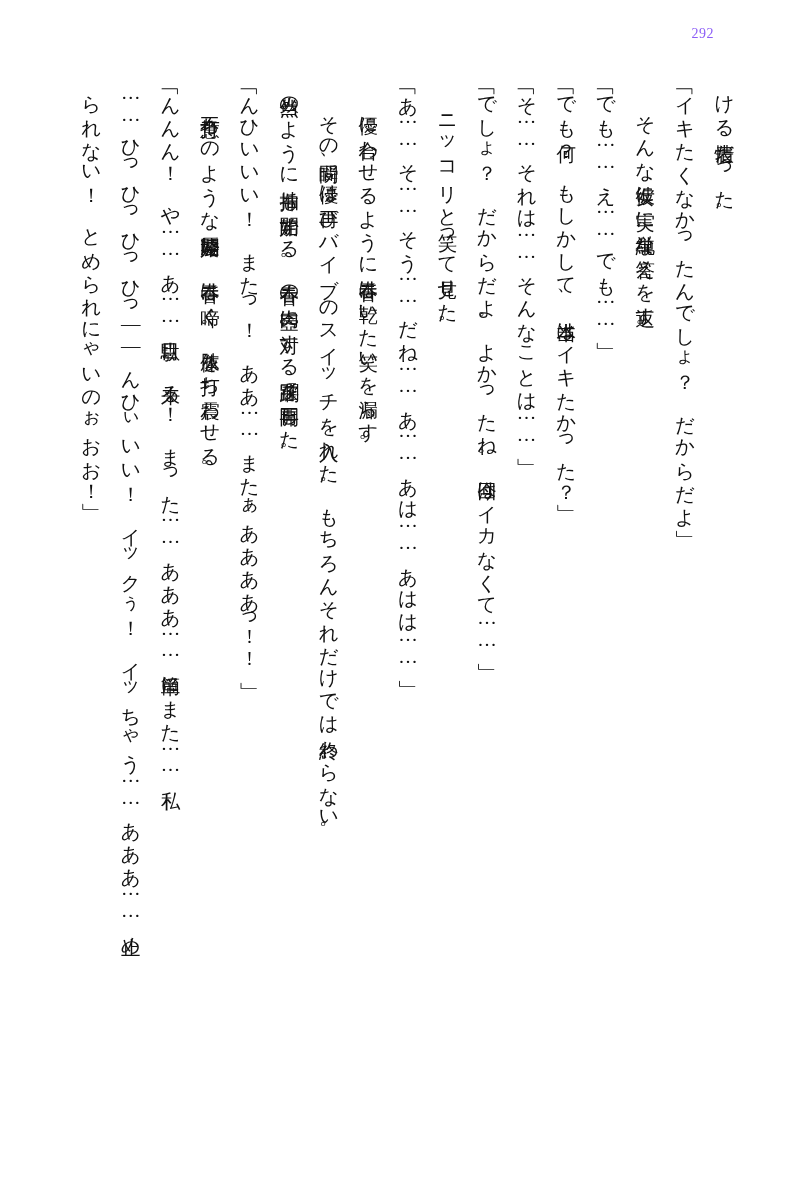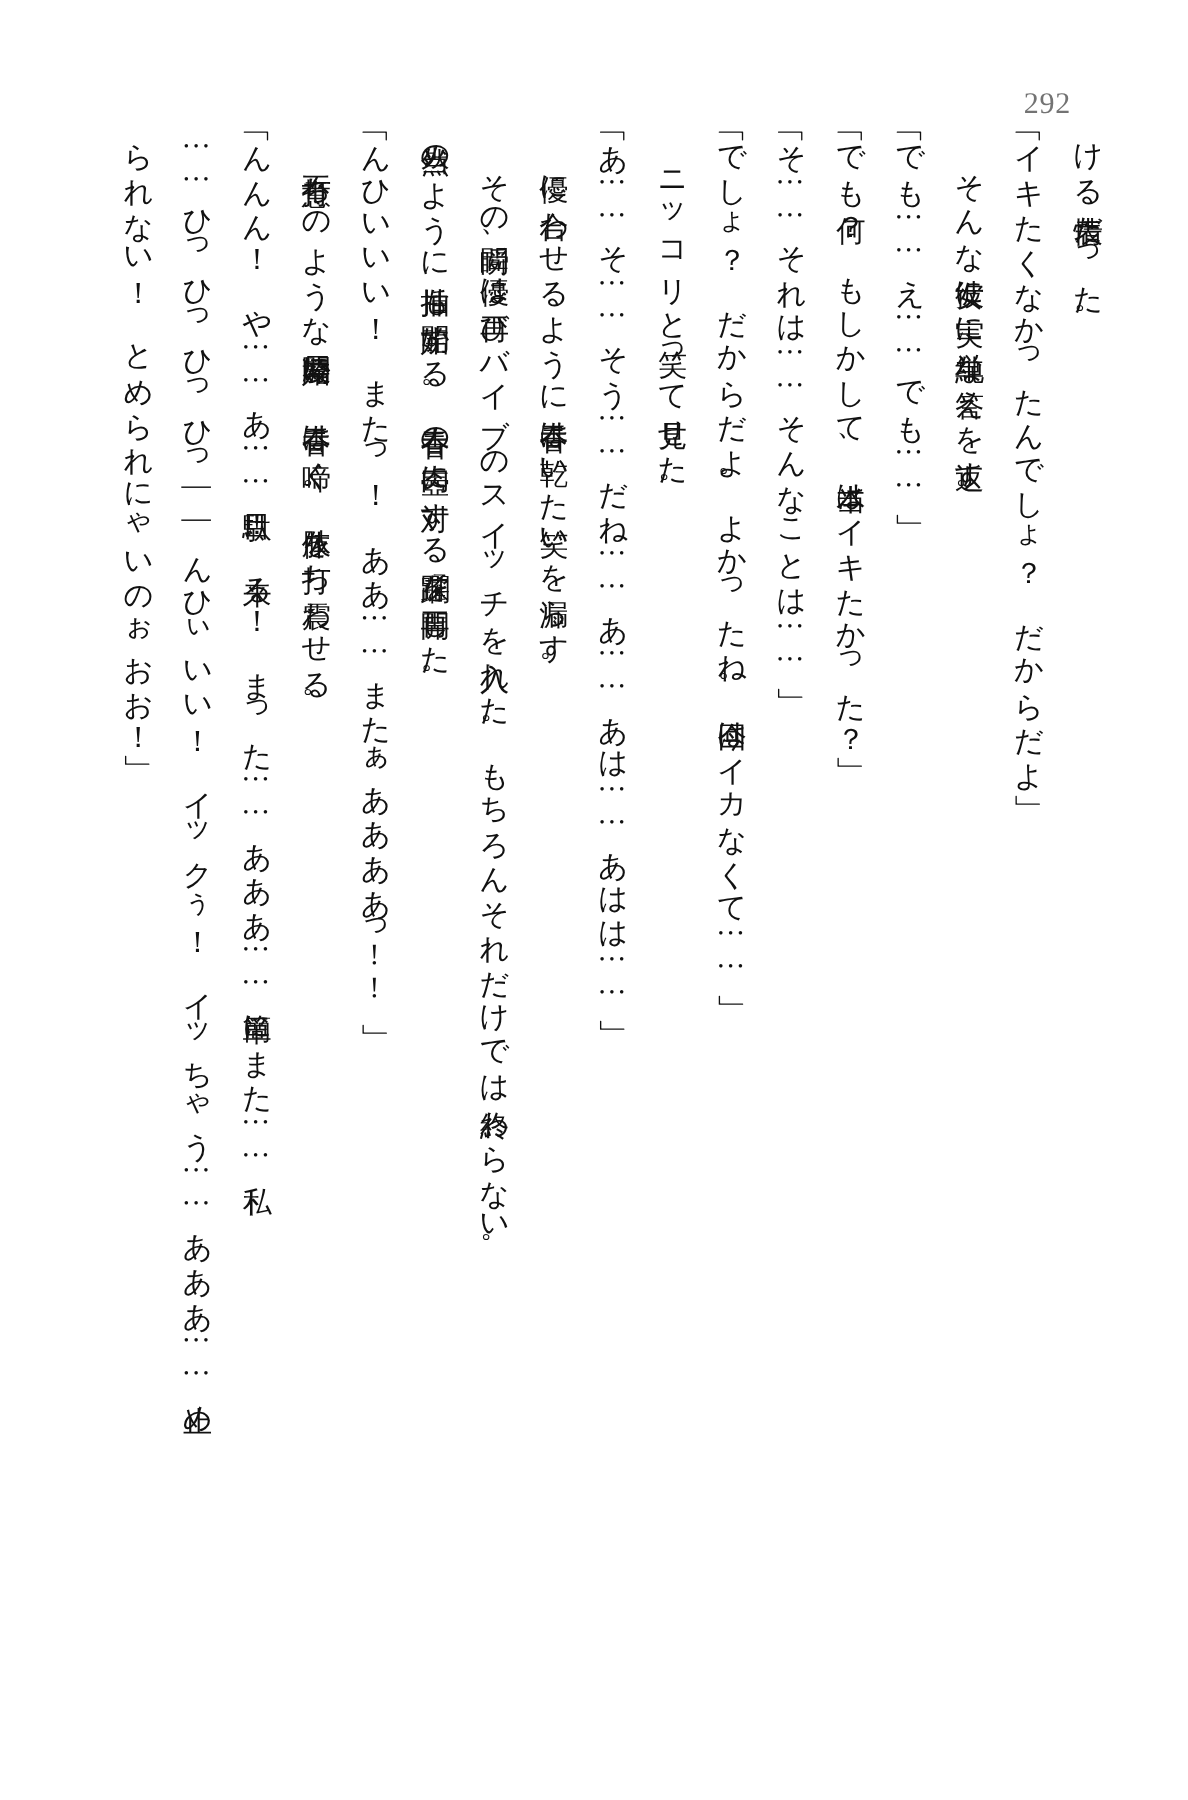--- a/index.html
+++ b/index.html
@@ -18,25 +18,24 @@
   .page {
     position: relative;
     width: 792px;
     height: 1200px;
     box-sizing: border-box;
   }
   .page-number {
     position: absolute;
     top: 26px;
     right: 78px;
-    font-size: 20px;
+    font-size: 14px;
     letter-spacing: 0.5px;
-    color: #737373;
+    color: #8b5cf6;
     font-family: "Liberation Serif", "DejaVu Serif", serif;
-    margin-top: 32px;
   }
   .body-text {
     position: absolute;
     top: 82px;
     right: 48px;
     left: 48px;
     bottom: 52px;
     writing-mode: vertical-rl;
     text-orientation: upright;
     font-size: 19.5px;

